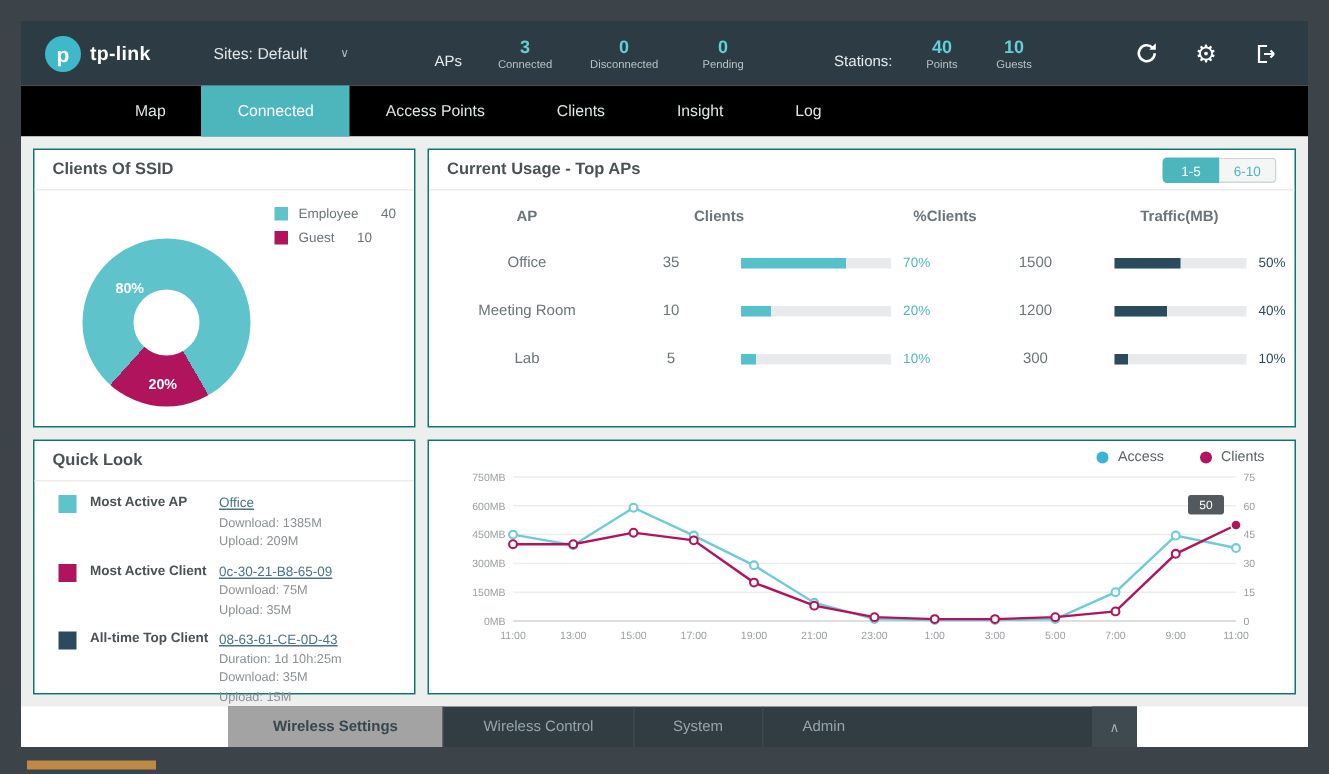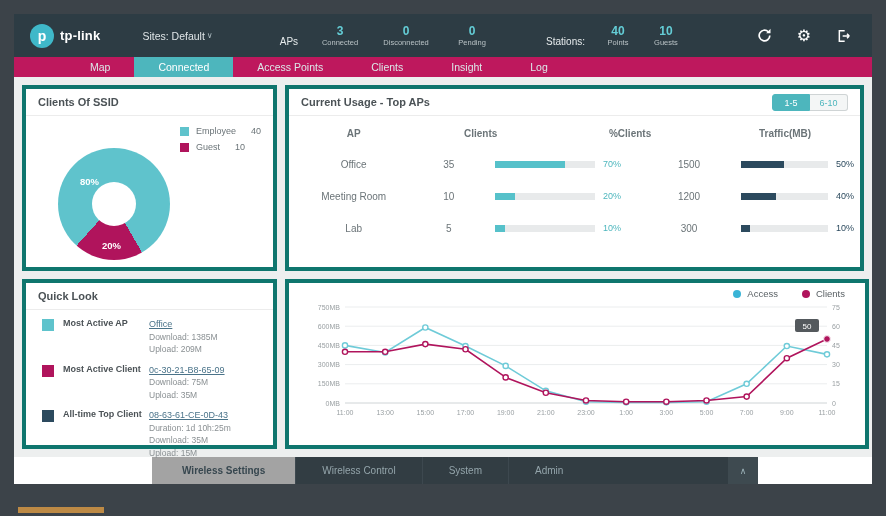--- a/index.html
+++ b/index.html
@@ -5,42 +5,42 @@
   * { margin:0; padding:0; box-sizing:border-box; }
   body { font-family:"Liberation Sans", sans-serif; background:#3c4349; width:886px; height:516px; overflow:hidden; }
   .frame { position:relative; width:886px; height:516px; background:#3c4349; padding:14px 14px 0 14px; }
   .app { width:858px; background:#fff; }
 
   
   .topbar { height:43px; background:#2d3c44; display:flex; align-items:center; padding:0 16px; }
   .logo { display:flex; align-items:center; gap:6px; }
   .logo-mark { width:24px; height:24px; border-radius:50%; background:#3fb8c9; color:#fff; font-weight:bold; font-size:14px; display:flex; align-items:center; justify-content:center; }
   .logo-text { color:#fff; font-weight:bold; font-size:13px; letter-spacing:0.2px; }
-  .sites { margin-left:42px; color:#dfe5e7; font-size:10.5px; display:flex; align-items:center; gap:2px; cursor:pointer; }
+  .sites { margin-left:42px; color:#dfe5e7; font-size:10.5px; display:flex; align-items:center; gap:22px; cursor:pointer; }
   .chev { font-size:8px; color:#aebcc1; }
   .flex1 { flex:1; }
   .hstats { display:flex; align-items:flex-end; gap:10px; }
   .hstats-label { color:#e6ebec; font-size:10px; margin-right:4px; }
   .hstat { min-width:56px; text-align:center; }
   .hstat-val { color:#64cdd6; font-size:12px; font-weight:bold; line-height:13px; }
   .hstat-lab { color:#b9c2c5; font-size:7.5px; line-height:9px; }
   .topbar-actions { display:flex; align-items:center; gap:16px; }
   .icon-btn { background:transparent; border:none; cursor:pointer; width:24px; height:24px; display:flex; align-items:center; justify-content:center; color:#fff; font-size:16px; }
 
   
-  .nav { height:20px; background:#be185d; display:flex; align-items:stretch; padding-left:52px; }
+  .nav { height:34px; background:#000000; display:flex; align-items:stretch; padding-left:52px; }
   .nav-tab { color:#dce8e9; font-size:10.5px; padding:0 24px; display:flex; align-items:center; cursor:pointer; }
   .nav-tab.active { background:#4db6bd; color:#fff; }
 
   
   .content { background:#edefef; padding:8px; height:380px; }
   .row { display:flex; gap:8px; }
   .row1 { height:186px; margin-bottom:8px; }
   .row2 { height:170px; }
-  .panel { background:#fff; border:4px solid #0f766e; flex:0 0 auto; position:relative; }
+  .panel { background:#fff; border:1px solid #0f766e; flex:0 0 auto; position:relative; }
   .panel.left { width:255px; }
   .panel.right { flex:1; }
   .panel-hd { display:flex; align-items:center; justify-content:space-between; height:27px; padding:0 12px; border-bottom:1px solid #ececec; }
   .panel-title { font-size:11px; font-weight:bold; color:#4b5256; }
 
   
   .ssid-body { position:relative; height:157px; }
   .ssid-legend { position:absolute; top:10px; right:12px; }
   .lg-row { display:flex; align-items:center; gap:7px; margin-bottom:6px; font-size:9px; color:#6b7478; }
   .lg-sq { width:9px; height:9px; }

